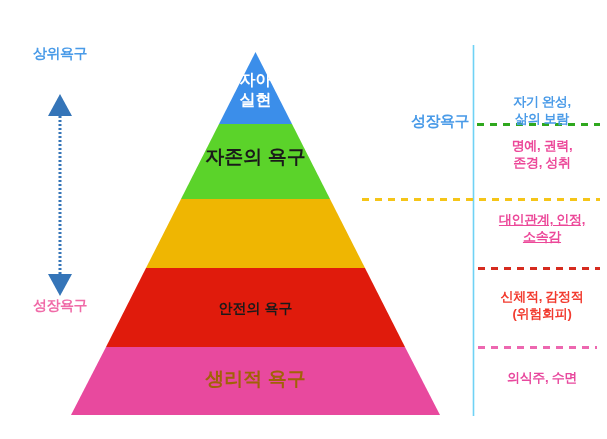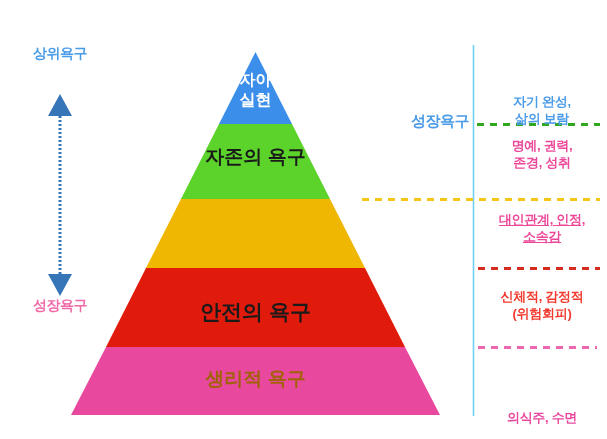--- a/index.html
+++ b/index.html
@@ -34,42 +34,42 @@
     text-align:center;
     font-weight:bold;
     color:#1a1a1a;
     white-space:pre-line;
     line-height:1.18;
     left:0;width:511px;
   }
   #tier-text-0{top:70px;font-size:16px;color:#ffffff;line-height:1.22;}
   #tier-text-1{top:146px;font-size:19px;}
   #tier-text-2{top:222px;font-size:19px;}
-  #tier-text-3{top:300px;font-size:21px;}
+  #tier-text-3{top:300px;font-size:14px;}
   #tier-text-4{top:368px;font-size:19px;}
 
   
   #right-rail{position:absolute;left:0;top:0;width:607px;height:439px;}
 
   .rail-note{
     position:absolute;
     font-weight:bold;
     font-size:13px;
     text-align:center;
     line-height:1.28;
     white-space:pre-line;
     letter-spacing:-0.3px;
     width:130px;
     left:477px;
   }
   #rail-note-0{top:62px;color:#4A9BE8;margin-top:32px;}
   #rail-note-1{top:138px;color:#3FC21E;}
   #rail-note-2{top:212px;color:#F5B50A;}
   #rail-note-3{top:289px;color:#F23B2F;}
-  #rail-note-4{top:370px;color:#E8499E;margin-top:40px;}
+  #rail-note-4{top:370px;color:#E8499E;}
 
   .group-label{
     position:absolute;
     font-weight:bold;
     font-size:15px;
     letter-spacing:-0.5px;
     white-space:nowrap;
     text-align:right;
     width:90px;
   }

